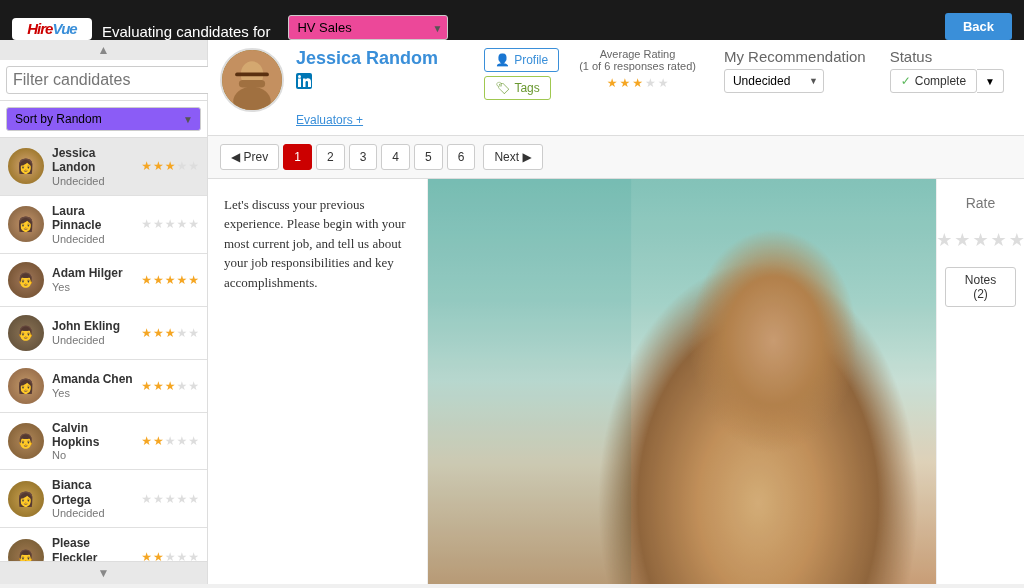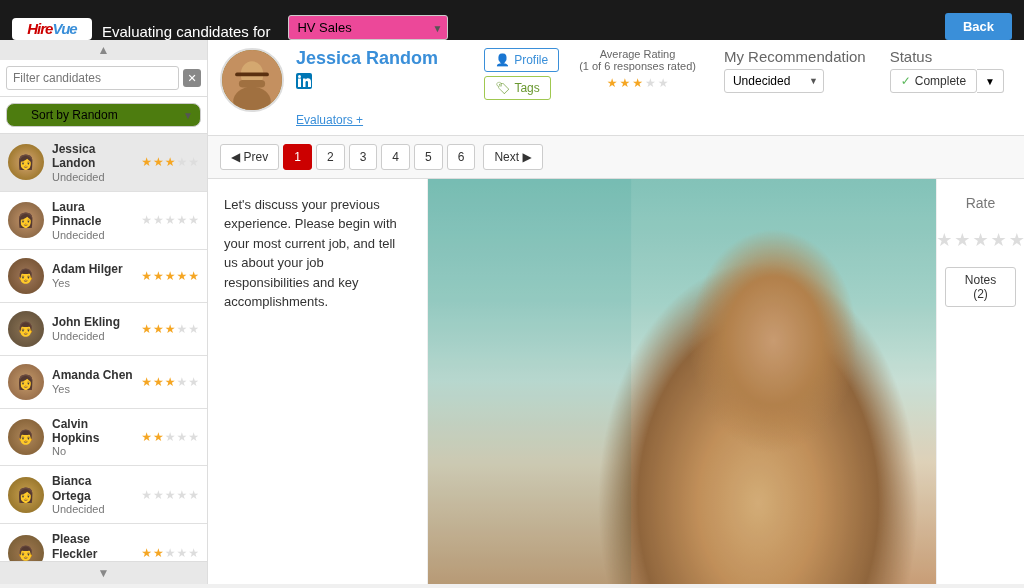--- a/index.html
+++ b/index.html
@@ -82,21 +82,21 @@
       align-items: center;
       padding: 6px;
       border-bottom: 1px solid #ddd;
       background: white;
     }
     .filter-input {
       flex: 1;
       border: 1px solid #ccc;
       border-radius: 3px;
       padding: 4px 6px;
-      font-size: 12px;
+      font-size: 16px;
     }
     .filter-clear {
       background: #888;
       color: white;
       border: none;
       border-radius: 3px;
       width: 18px;
       height: 18px;
       font-size: 11px;
       cursor: pointer;
@@ -107,26 +107,26 @@
     }
     .sort-wrapper {
       position: relative;
       padding: 6px;
       background: white;
       border-bottom: 1px solid #ddd;
     }
     .sort-select {
       width: 100%;
       border: 1px solid #ccc;
-      border-radius: 8px;
-      padding: 4px 24px 4px 24px;
+      border-radius: 3px;
+      padding: 4px 24px 4px 8px;
       font-size: 12px;
       appearance: none;
       cursor: pointer;
-      background: #4d7c0f;
+      background: #8b5cf6;
     }
     .sort-arrow {
       position: absolute;
       right: 14px;
       top: 50%;
       transform: translateY(-50%);
       color: #555;
       font-size: 10px;
       pointer-events: none;
     }
@@ -337,20 +337,21 @@
     }
     .question-panel {
       width: 220px;
       padding: 16px;
       background: white;
       flex-shrink: 0;
       font-size: 13px;
       color: #333;
       line-height: 1.5;
       border-right: 1px solid #eee;
+      font-family: Liberation Serif, serif;
     }
     .video-container {
       flex: 1;
       background: #2a2a2a;
       display: flex;
       align-items: center;
       justify-content: center;
       overflow: hidden;
       position: relative;
     }

